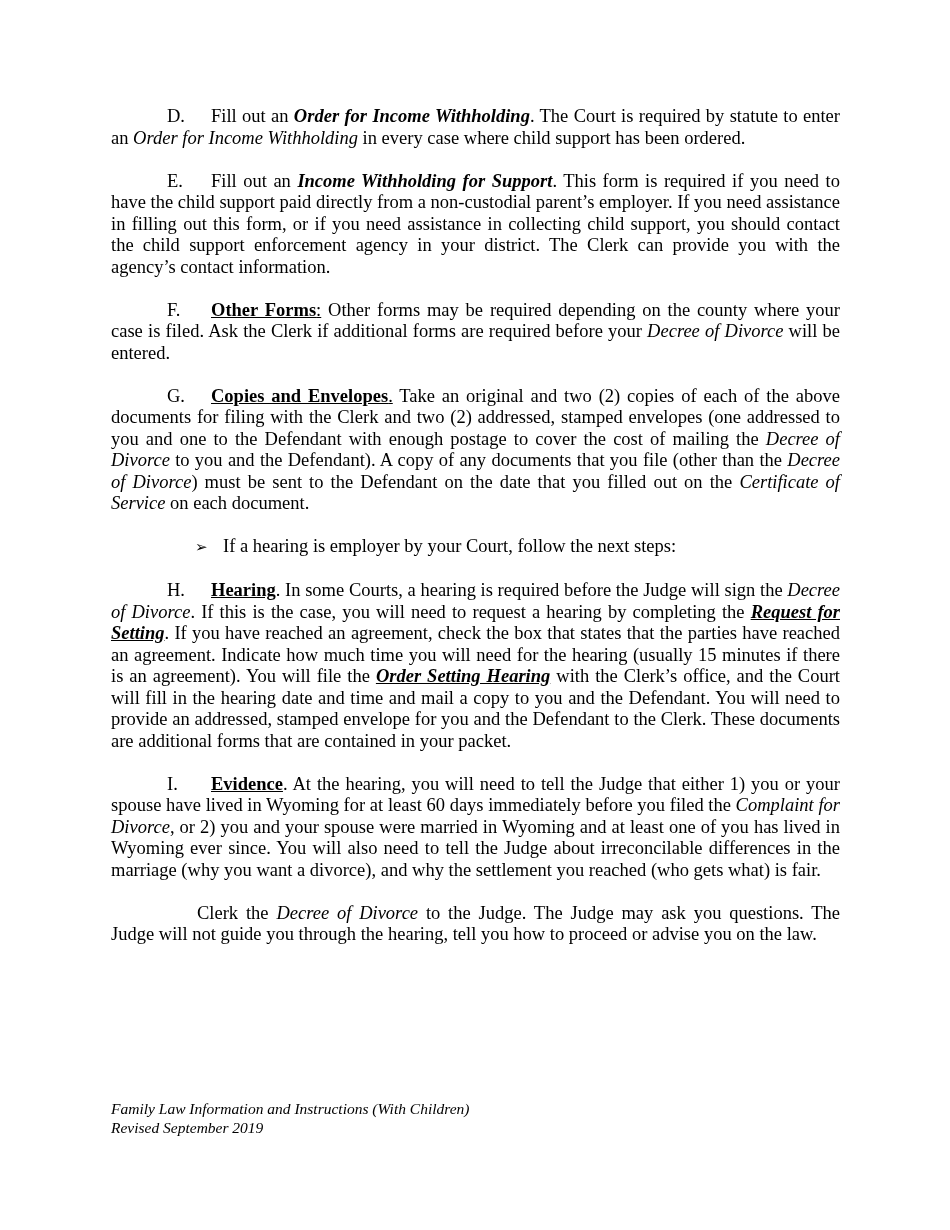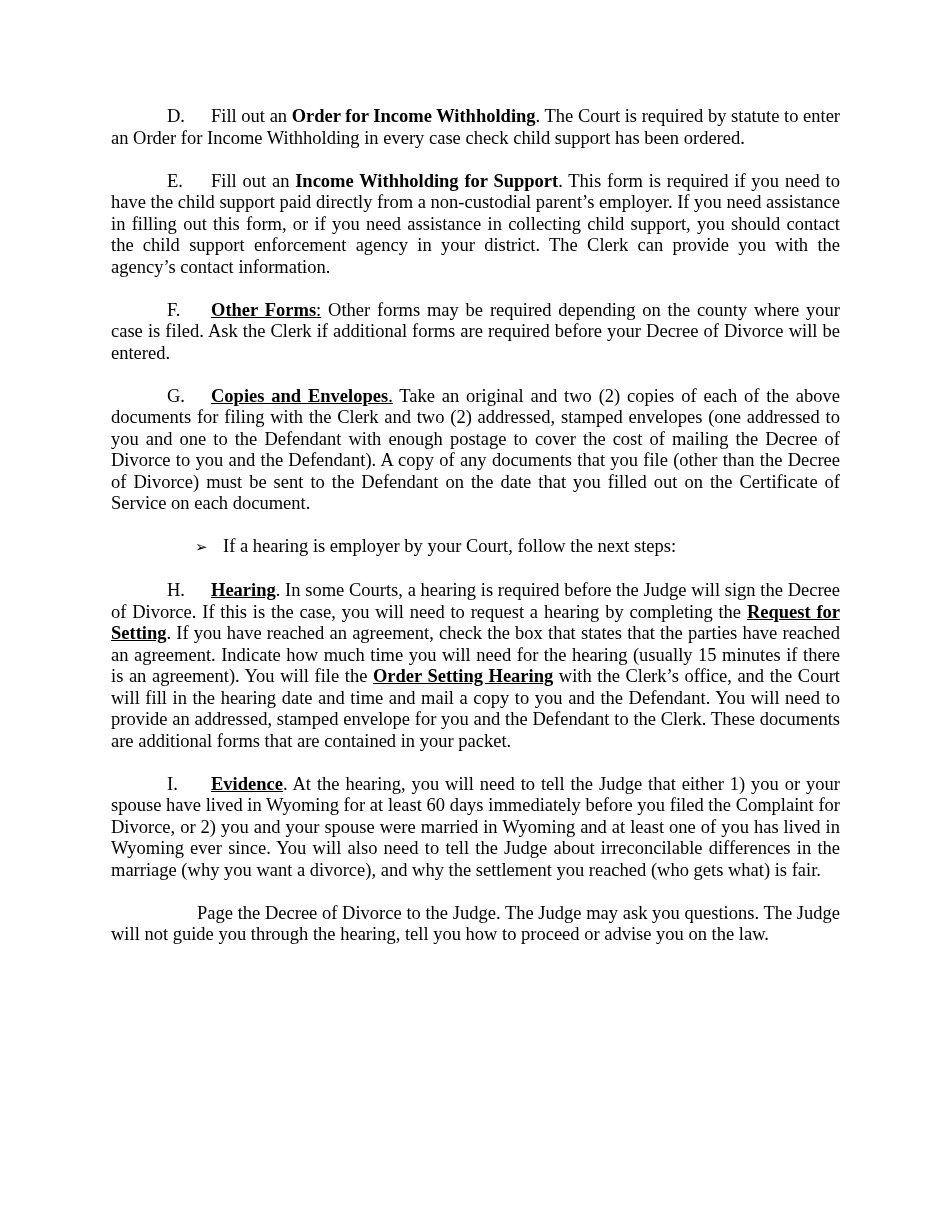--- a/index.html
+++ b/index.html
@@ -38,52 +38,54 @@
   }
   .bullet-glyph{
     display:inline-block;
     width:28px;
     text-indent:0;
     font-family:"DejaVu Sans",sans-serif;
     font-size:15px;
   }
   p.closing{text-indent:86px;}
   .b{font-weight:700;}
-  .i{}
+  .i{font-style:italic;}
   .u{text-decoration:underline;}
   .footer{
     position:absolute;
     left:111px;
     top:1099px;
     font-style:italic;
     font-size:15.5px;
     line-height:19.3px;
   }
 </style>
 </head>
 <body>
 
 <div class="page">
   <div class="content">
 
 
-    <p class="para lettered"><span class="letter">D.</span><span><span>Fill out an </span><span class="b i">Order for Income Withholding</span><span>.  The Court is required by statute to enter an </span><span class="i">Order for Income Withholding</span><span> in every case check child support has been ordered.</span></span></p>
+    <p class="para lettered"><span class="letter">D.</span><span><span>Fill out an </span><span class="b i">Order for Income Withholding</span><span>.  The Court is required by statute to enter an </span><span class="i">Order for Income Withholding</span><span> in every case where child support has been ordered.</span></span></p>
 
     <p class="para lettered"><span class="letter">E.</span><span><span>Fill out an </span><span class="b i">Income Withholding for Support</span><span>.  This form is required if you need to have the child support paid directly from a non-custodial parent’s employer.  If you need assistance in filling out this form, or if you need assistance in collecting child support, you should contact the child support enforcement agency in your district.  The Clerk can provide you with the agency’s contact information.</span></span></p>
 
     <p class="para lettered"><span class="letter">F.</span><span><span class="b u">Other Forms</span><span class="u">:</span><span>  Other forms may be required depending on the county where your case is filed.  Ask the Clerk if additional forms are required before your </span><span class="i">Decree of Divorce</span><span> will be entered.</span></span></p>
 
     <p class="para lettered"><span class="letter">G.</span><span><span class="b u">Copies and Envelopes</span><span class="u">.</span><span>  Take an original and two (2) copies of each of the above documents for filing with the Clerk and two (2) addressed, stamped envelopes (one addressed to you and one to the Defendant with enough postage to cover the cost of mailing the </span><span class="i">Decree of Divorce</span><span> to you and the Defendant).   A copy of any documents that you file (other than the </span><span class="i">Decree of Divorce</span><span>) must be sent to the Defendant on the date that you filled out on the </span><span class="i">Certificate of Service</span><span> on each document.</span></span></p>
 
 
     <p class="para bullet"><span class="bullet-glyph">➢</span><span><span>If a hearing is employer by your Court, follow the next steps:</span></span></p>
 
     <p class="para lettered"><span class="letter">H.</span><span><span class="b u">Hearing</span><span>.  In some Courts, a hearing is required before the Judge will sign the </span><span class="i">Decree of Divorce</span><span>.  If this is the case, you will need to request a hearing by completing the </span><span class="b i u">Request for Setting</span><span>.  If you have reached an agreement, check the box that states that the parties have reached an agreement.  Indicate how much time you will need for the hearing (usually 15 minutes if there is an agreement).  You will file the </span><span class="b i u">Order Setting Hearing</span><span> with the Clerk’s office, and the Court will fill in the hearing date and time and mail a copy to you and the Defendant.  You will need to provide an addressed, stamped envelope for you and the Defendant to the Clerk.  These documents are additional forms that are contained in your packet.</span></span></p>
 
     <p class="para lettered"><span class="letter">I.</span><span><span class="b u">Evidence</span><span>.  At the hearing, you will need to tell the Judge that either 1) you or your spouse have lived in Wyoming for at least 60 days immediately before you filed the </span><span class="i">Complaint for Divorce</span><span>, or 2) you and your spouse were married in Wyoming and at least one of you has lived in Wyoming ever since.  You will also need to tell the Judge about irreconcilable differences in the marriage (why you want a divorce), and why the settlement you reached (who gets what) is fair.</span></span></p>
 
-    <p class="para closing"><span>Page the </span><span class="i">Decree of Divorce</span><span> to the Judge.  The Judge may ask you questions.  The Judge will not guide you through the hearing, tell you how to proceed or advise you on the law.</span></p>
+    <p class="para closing"><span>Clerk the </span><span class="i">Decree of Divorce</span><span> to the Judge.  The Judge may ask you questions.  The Judge will not guide you through the hearing, tell you how to proceed or advise you on the law.</span></p>
 
   </div>
 
   <div class="footer">
+    <div>Family Law Information and Instructions (With Children)</div>
+    <div>Revised September 2019</div>
   </div>
 </div>
 
 </body></html>

